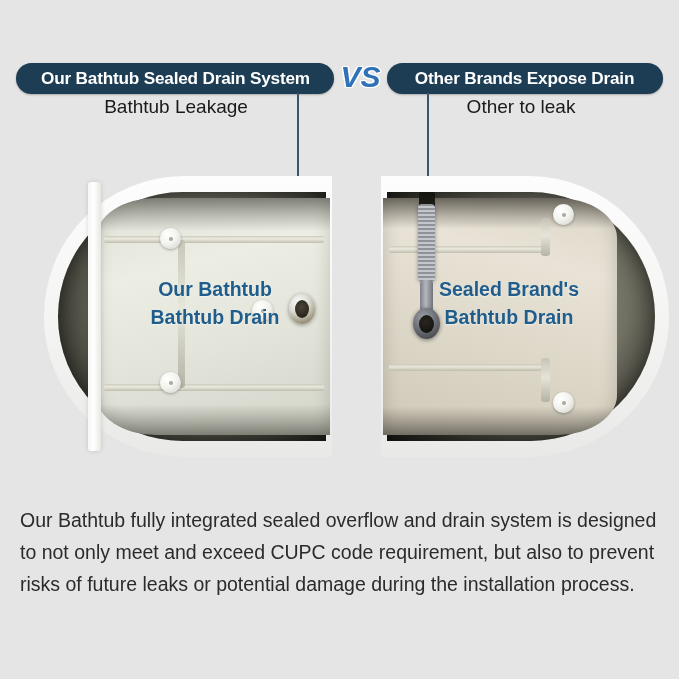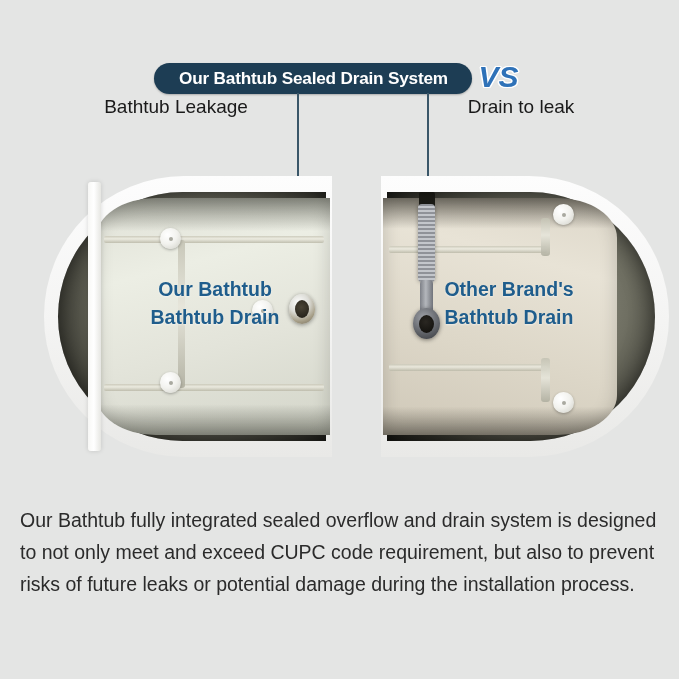--- a/index.html
+++ b/index.html
@@ -295,24 +295,25 @@
   }
 </style>
 </head>
 <body>
 
 <div id="page">
 
   <div class="header-band">
     <div class="pill pill-left">Our Bathtub Sealed Drain System</div>
     <div class="vs-label">VS</div>
+    <div class="pill pill-right">Other Brands Expose Drain</div>
   </div>
 
   <div class="subtitle subtitle-left">Bathtub Leakage</div>
-  <div class="subtitle subtitle-right">Drain to leak</div>
+  <div class="subtitle subtitle-right">Other to leak</div>
 
   <div class="connector conn-left"></div>
   <div class="conn-dot  dot-left"></div>
   <div class="connector conn-right"></div>
   <div class="conn-dot  dot-right"></div>
 
   <div class="photo photo-left">
     <div class="tub-shell round-left"></div>
     <div class="cavity cavity-left"></div>
     <div class="pan pan-left"></div>
@@ -348,19 +349,19 @@
     <div class="foot" style="left:172px; top:28px;"></div>
     <div class="foot" style="left:172px; top:216px;"></div>
 
     <div class="hose-dark-top" style="left:38px; top:16px; height:30px;"></div>
     <div class="hose" style="left:37px; top:28px;  height:78px;"></div>
     <div class="hose-neck" style="left:39px; top:104px; height:34px;"></div>
     <div class="drain-open" style="left:32px; top:132px;"></div>
   </div>
 
   <div class="photo-caption caption-right">
-    <span>Other Brand's</span><br>
+    <span>Sealed Brand's</span><br>
     <span>Bathtub Drain</span>
   </div>
 
   <div class="body-copy">Our Bathtub fully integrated sealed overflow and drain system is designed to not only meet and exceed CUPC code requirement, but also to prevent risks of future leaks or potential damage during the installation process.</div>
 
 </div>
 
 </body></html>

